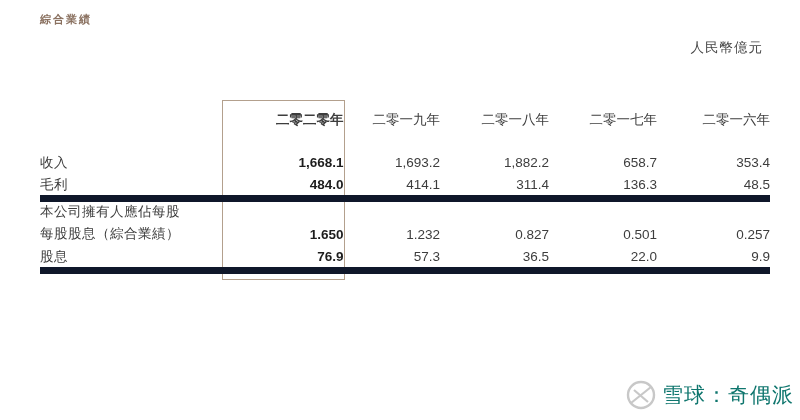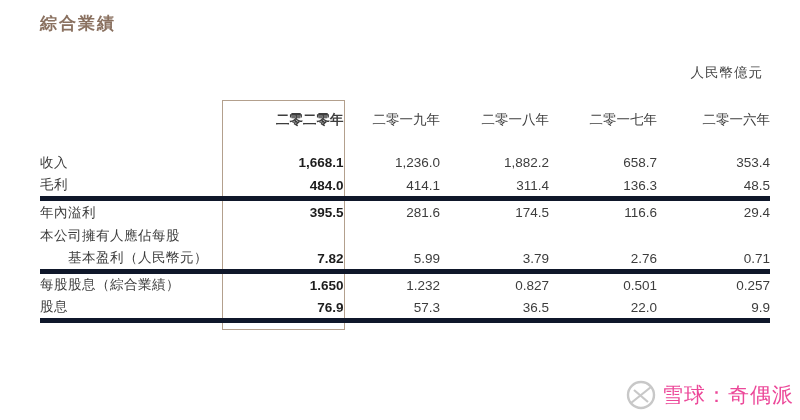--- a/index.html
+++ b/index.html
@@ -6,25 +6,25 @@
   body {
     width:800px; height:420px;
     background:#ffffff;
     font-family:"Liberation Sans","DejaVu Sans",sans-serif;
     position:relative; overflow:hidden;
   }
   .page { position:absolute; inset:0; }
 
   .title {
     position:absolute; left:40px; top:12px;
-    font-size:17px; font-weight:bold; color:#8a7160;
+    font-size:11px; font-weight:bold; color:#8a7160;
     letter-spacing:2px;
   }
   .unit-label {
-    position:absolute; top:64px; right:37px;
+    position:absolute; top:39px; right:37px;
     font-size:13.5px; color:#454545; letter-spacing:1px;
   }
 
   table.fin {
     position:absolute; left:40px; top:100px;
     border-collapse:collapse; table-layout:fixed;
     width:730px; font-size:13.5px; color:#3d3d3d;
   }
   table.fin td { padding:0; vertical-align:middle; white-space:nowrap; overflow:visible; }
   col.c-label { width:182px; }
@@ -38,30 +38,30 @@
   td.lbl.indent { padding-left:28px; }
   td.num { text-align:right; padding-right:12px; }
   td.last { padding-right:15px; }
 
   td.c2020 {
     border-left:1px solid #b3a08d; border-right:1px solid #b3a08d;
     font-weight:bold; color:#1d1d1d; padding-right:10px;
   }
   tr.hdr td { vertical-align:top; padding-top:10px; color:#3d3d3d; }
   tr.hdr td.c2020 { border-top:1px solid #b3a08d; }
-  tr.sec td { border-bottom:5px solid #0f172a; }
+  tr.sec td { border-bottom:7px solid #0f172a; }
   tr.spacer td { border-bottom:none; }
   tr.spacer td.c2020 { border-bottom:1px solid #b3a08d; }
 
   .h50{height:50px}.h23{height:23px}.h24{height:24px}.h25{height:25px}.h26{height:26px}.h9{height:9px}
 
   .watermark {
     position:absolute; top:379px; right:6px;
     display:flex; align-items:center; gap:5px;
-    color:#ec4899; font-size:21px; letter-spacing:1px;
+    color:#0f766e; font-size:21px; letter-spacing:1px;
     pointer-events:none;
   }
   .wm-logo { width:32px; height:32px; flex:0 0 auto; }
 </style>
 </head>
 <body>
 
 <div class="page">
 
   <div class="title">綜合業績</div>
@@ -82,62 +82,46 @@
       <td class="num c2020">二零二零年</td>
       <td class="num">二零一九年</td>
       <td class="num">二零一八年</td>
       <td class="num">二零一七年</td>
       <td class="num last">二零一六年</td>
     </tr>
 
     <tr class="h24">
       <td class="lbl">收入</td>
       <td class="num c2020">1,668.1</td>
-      <td class="num">1,236.0</td>
+      <td class="num">1,693.2</td>
       <td class="num">1,882.2</td>
       <td class="num">658.7</td>
       <td class="num last">353.4</td>
     </tr>
 
     <tr class="sec h24">
       <td class="lbl">毛利</td>
       <td class="num c2020">484.0</td>
       <td class="num">414.1</td>
       <td class="num">311.4</td>
       <td class="num">136.3</td>
       <td class="num last">48.5</td>
     </tr>
 
-    <tr class="h26">
-      <td class="lbl">年內溢利</td>
-      <td class="num c2020">395.5</td>
-      <td class="num">281.6</td>
-      <td class="num">174.5</td>
-      <td class="num">116.6</td>
-      <td class="num last">29.4</td>
-    </tr>
 
 
     <tr class="h23">
       <td class="lbl">本公司擁有人應佔每股</td>
       <td class="num c2020"></td>
       <td class="num"></td>
       <td class="num"></td>
       <td class="num"></td>
       <td class="num last"></td>
     </tr>
 
-    <tr class="sec h24">
-      <td class="lbl indent">基本盈利（人民幣元）</td>
-      <td class="num c2020">7.82</td>
-      <td class="num">5.99</td>
-      <td class="num">3.79</td>
-      <td class="num">2.76</td>
-      <td class="num last">0.71</td>
-    </tr>
 
 
 
     <tr class="h25">
       <td class="lbl">每股股息（綜合業績）</td>
       <td class="num c2020">1.650</td>
       <td class="num">1.232</td>
       <td class="num">0.827</td>
       <td class="num">0.501</td>
       <td class="num last">0.257</td>

